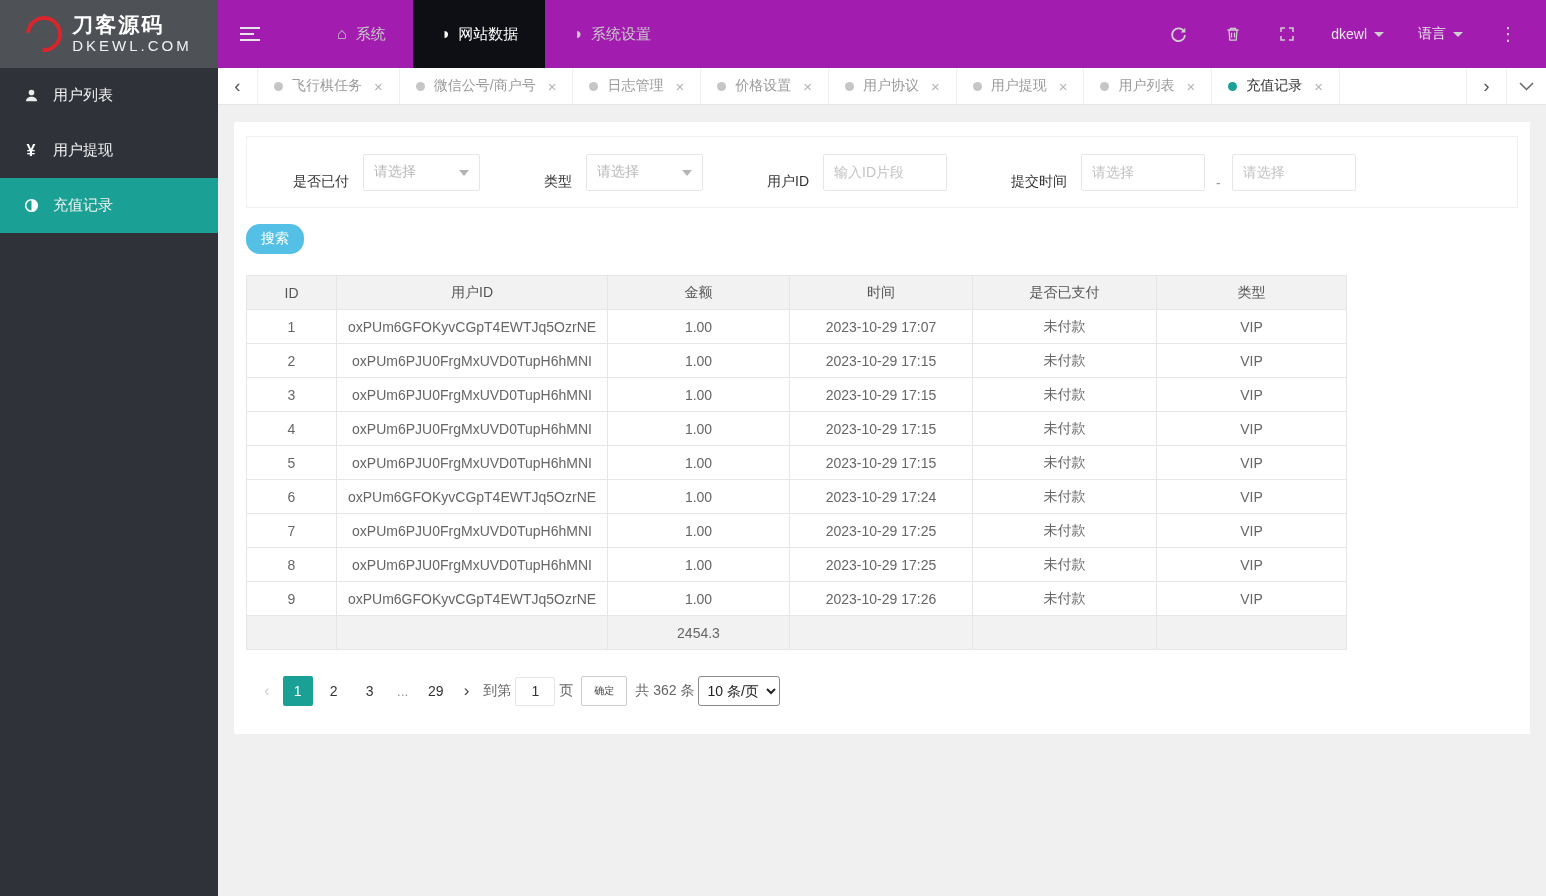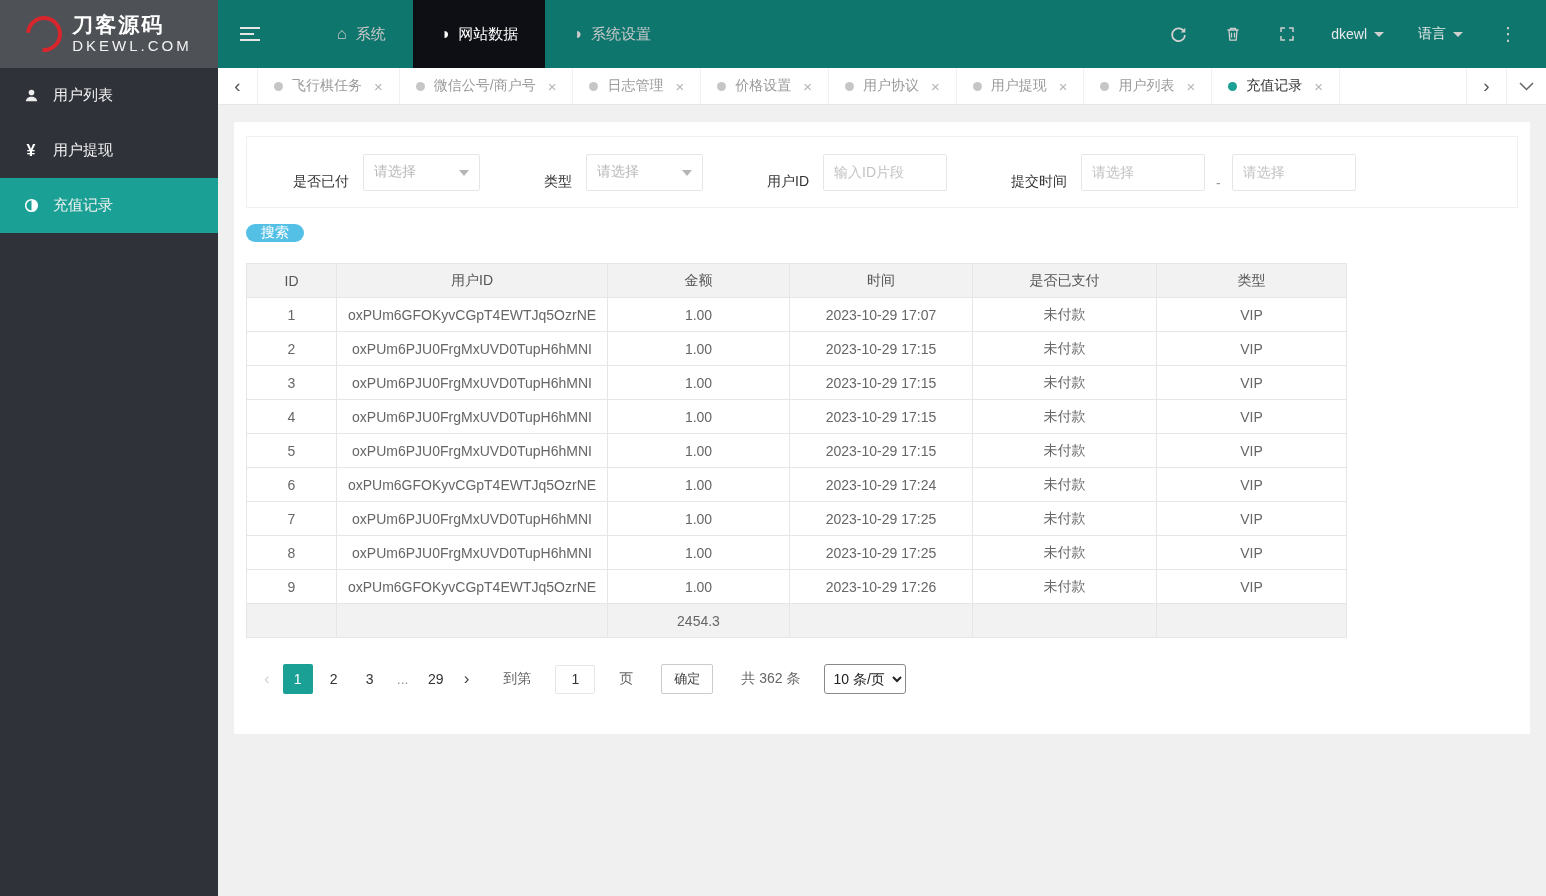--- a/index.html
+++ b/index.html
@@ -3,21 +3,21 @@
 <meta charset="utf-8">
 <style>
   * { box-sizing: border-box; margin: 0; padding: 0; }
   html,body { width:1546px; height:896px; }
   body {
     font-family: "Liberation Sans", "DejaVu Sans", sans-serif;
     background:#f0f0f0; overflow:hidden; position:relative;
   }
 
   
-  .topbar { position:fixed; top:0; left:0; width:100%; height:68px; background:#0f766e; display:flex; align-items:stretch; z-index:20; }
+  .topbar { position:fixed; top:0; left:0; width:100%; height:68px; background:#a21caf; display:flex; align-items:stretch; z-index:20; }
   .logo { width:218px; flex:none; background:#4e5156; display:flex; align-items:center; justify-content:center; gap:10px; cursor:pointer; }
   .logo-mark { width:36px; height:36px; border:4px solid #d8262c; border-left-color:transparent; border-radius:50%; transform:rotate(-40deg); flex:none; }
   .logo-text { display:flex; flex-direction:column; line-height:1.15; color:#fff; }
   .logo-title { font-size:21px; font-weight:bold; letter-spacing:2px; }
   .logo-sub { font-size:15px; letter-spacing:3px; color:#f2f2f2; }
   .hamburger { width:64px; display:flex; flex-direction:column; align-items:center; justify-content:center; gap:4px; cursor:pointer; }
   .hamburger span { width:20px; height:2px; background:#e6e6e6; }
   .hamburger span:nth-child(2) { width:14px; align-self:flex-start; margin-left:22px; }
   .top-nav { display:flex; margin-left:28px; }
   .nav-item { display:flex; align-items:center; gap:9px; padding:0 27px; color:#c9c9c9; font-size:15px; cursor:pointer; }
@@ -52,37 +52,37 @@
 
   .filter-box { border:1px solid #f0f0f0; display:flex; align-items:center; height:72px; padding-left:46px; }
   .f-group { display:flex; align-items:flex-end; margin-right:64px; }
   .f-group label { font-size:14px; color:#333; margin-right:14px; white-space:nowrap; }
   .f-select { position:relative; width:117px; height:37px; border:1px solid #e6e6e6; border-radius:2px; display:flex; align-items:center; padding:0 26px 0 10px; color:#b9b9b9; font-size:14px; cursor:pointer; background:#fff; }
   .sel-caret { position:absolute; right:10px; top:15px; width:0; height:0; border-left:5px solid transparent; border-right:5px solid transparent; border-top:6px solid #b5b5b5; }
   .f-input { width:124px; height:37px; border:1px solid #e6e6e6; border-radius:2px; padding:0 10px; font-size:14px; color:#666; outline:none; }
   .f-input::placeholder { color:#c2c2c2; }
   .dash { margin:0 11px; color:#999; font-size:14px; }
 
-  .search-btn { height:18px; padding:0 15px; background:#55c0e5; color:#fff; border:none; border-radius:14px; font-size:14px; cursor:pointer; margin:16px 0 21px; }
+  .search-btn { height:30px; padding:0 15px; background:#55c0e5; color:#fff; border:none; border-radius:14px; font-size:14px; cursor:pointer; margin:16px 0 21px; }
 
   .data-table { border-collapse:collapse; width:1100px; font-size:14px; color:#666; table-layout:fixed; }
   .data-table th { background:#f2f2f2; font-weight:400; color:#555; }
   .data-table th, .data-table td { border:1px solid #e6e6e6; height:34px; text-align:center; padding:0 8px; overflow:hidden; white-space:nowrap; }
   .total-row td { background:#f2f2f2; }
 
   .pagination { display:flex; align-items:center; margin-top:26px; font-size:14px; color:#555; padding-left:8px; }
   .page-prev { color:#d2d2d2; padding:0 10px; font-size:17px; }
   .page-next { color:#444; padding:0 10px; font-size:17px; cursor:pointer; }
   .pages { display:flex; }
   .page-btn { min-width:30px; height:30px; line-height:30px; text-align:center; color:#333; cursor:pointer; border-radius:2px; margin:0 3px; }
   .page-btn.active { background:#1aa094; color:#fff; }
   .page-ell { min-width:24px; text-align:center; color:#999; line-height:30px; margin:0 3px; }
-  .pg-text { margin:0 24px; color:#666; white-space:nowrap; }
+  .pg-text { margin:0 4px; color:#666; white-space:nowrap; }
   .pg-input { width:40px; height:29px; border:1px solid #e6e6e6; border-radius:2px; text-align:center; font-size:14px; color:#333; outline:none; }
-  .pg-confirm { height:30px; padding:0 12px; margin:0 4px; background:#fff; border:1px solid #ccc; border-radius:2px; font-size:13px; color:#444; cursor:pointer; }
+  .pg-confirm { height:30px; padding:0 12px; margin:0 4px; background:#fff; border:1px solid #ccc; border-radius:2px; font-size:10px; color:#444; cursor:pointer; }
   .pg-select { height:30px; font-size:14px; color:#222; border:1px solid #8a8a8a; border-radius:3px; background:#fff; padding:0 4px; }
 </style>
 </head>
 <body>
 
 <div class="app">
 
   <header class="topbar">
     <div class="logo">
       <span class="logo-mark"></span>

